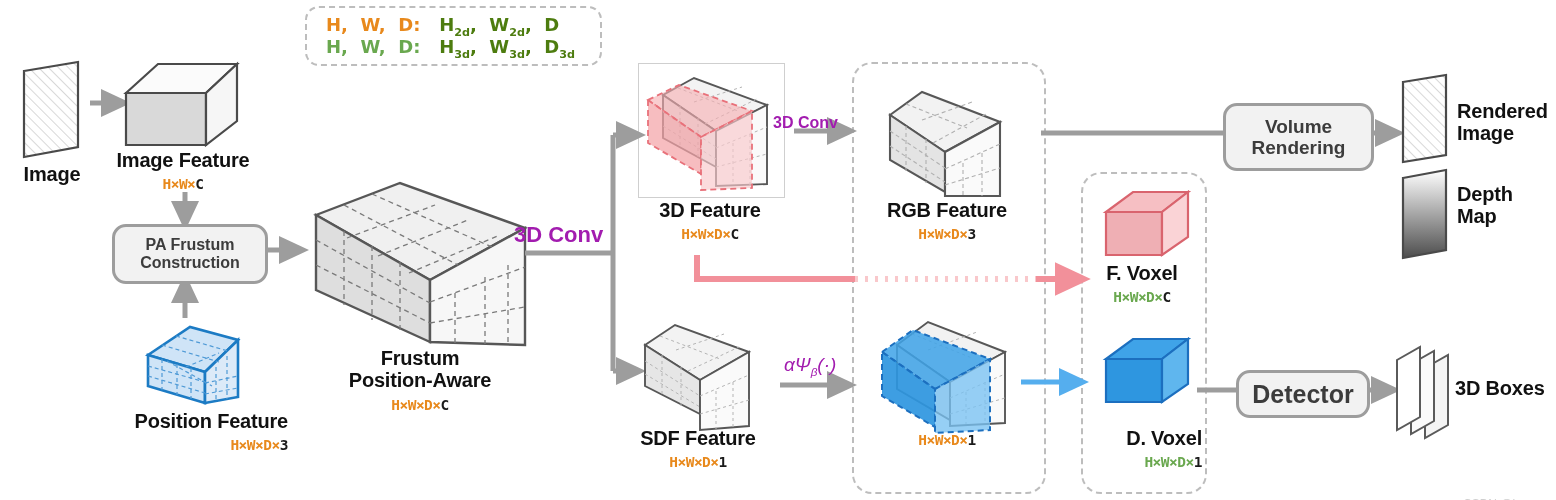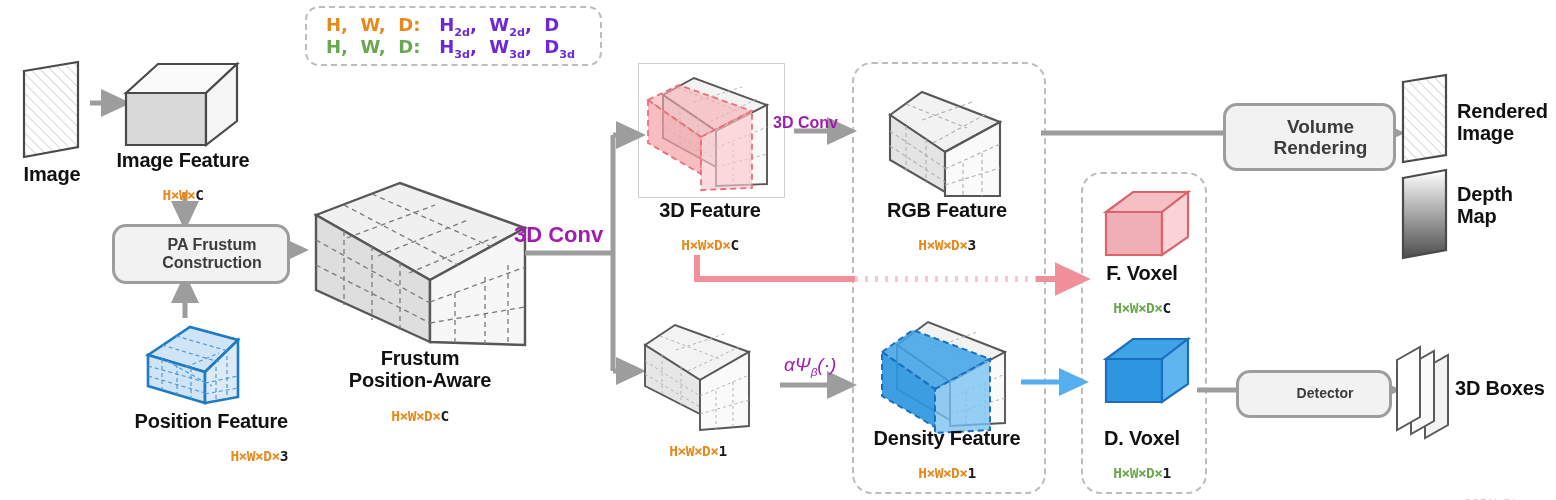--- a/index.html
+++ b/index.html
@@ -2,33 +2,33 @@
 <html><head>
 <meta charset="utf-8">
 <style>
   html,body{margin:0;padding:0;background:#ffffff;}
   body{width:1556px;height:500px;position:relative;overflow:hidden;
        font-family:"Liberation Sans","DejaVu Sans",sans-serif;}
   #stage{position:absolute;left:0;top:0;width:1556px;height:500px;}
   svg.layer{position:absolute;left:0;top:0;width:1556px;height:500px;overflow:visible;}
   .lbl{position:absolute;text-align:center;color:#111;line-height:1.12;}
   .lbl .name{font-weight:bold;font-size:20px;letter-spacing:-0.2px;white-space:nowrap;}
-  .dim{font-size:14.5px;font-weight:bold;margin-top:16px;
+  .dim{font-size:14.5px;font-weight:bold;margin-top:5px;
        font-family:"DejaVu Sans Mono","Liberation Mono",monospace;letter-spacing:-0.5px;}
   .o{color:#E8891C;}
   .g{color:#6AA84F;}
   .k{color:#1a1a1a;}
   .pill{position:absolute;background:#f2f2f2;border:3px solid #9d9d9d;border-radius:14px;
         display:flex;align-items:center;justify-content:center;text-align:center;
-        color:#3c3c3c;font-weight:bold;line-height:1.12;padding-left:22px;}
+        color:#3c3c3c;font-weight:bold;line-height:1.12;}
   .conv{position:absolute;font-weight:bold;color:#a21caf;white-space:nowrap;}
   .legend{position:absolute;border:2px dashed #bdbdbd;border-radius:14px;background:#fff;}
   .legrow{position:absolute;white-space:nowrap;font-weight:bold;
           font-family:"DejaVu Sans","Liberation Sans",sans-serif;}
-  .legrow .v{font-family:"DejaVu Sans","Liberation Sans",sans-serif;color:#6d28d9;font-weight:bold;}
+  .legrow .v{font-family:"DejaVu Sans","Liberation Sans",sans-serif;color:#4d7c0f;font-weight:bold;}
   sub{font-size:.62em;}
   .wm{position:absolute;color:#cfcfcf;font-size:12px;}
   .thinbox{position:absolute;border:1px solid #cfcfcf;background:#fff;}
 </style>
 </head>
 <body>
 
 <div id="stage">
 
   <div class="legend" style="left:305px;top:6px;width:293px;height:56px;"></div>
@@ -277,21 +277,21 @@
     </span>
   </div>
 
   <div class="pill" style="left:1223px;top:103px;width:145px;height:62px;font-size:19px;">
     <span>
       <span>Volume</span><br>
       <span>Rendering</span>
     </span>
   </div>
 
-  <div class="pill" style="left:1236px;top:370px;width:128px;height:42px;font-size:14px;">
+  <div class="pill" style="left:1236px;top:370px;width:128px;height:42px;font-size:25px;">
     <span>Detector</span>
   </div>
 
   <div class="conv" style="left:514px;top:222px;font-size:22px;">
     <span>3D Conv</span>
   </div>
 
   <div class="conv" style="left:773px;top:114px;font-size:16px;">
     <span>3D Conv</span>
   </div>
@@ -328,47 +328,47 @@
   </div>
 
   <div class="lbl" style="left:620px;top:199px;width:180px;">
     <div class="name">3D Feature</div>
     <div class="dim">
       <span class="o">H×W×D×</span><span class="k">C</span>
     </div>
   </div>
 
   <div class="lbl" style="left:608px;top:427px;width:180px;">
+    <div class="name">SDF Feature</div>
     <div class="dim">
       <span class="o">H×W×D×</span><span class="k">1</span>
     </div>
   </div>
 
   <div class="lbl" style="left:855px;top:199px;width:184px;">
     <div class="name">RGB Feature</div>
     <div class="dim">
       <span class="o">H×W×D×</span><span class="k">3</span>
     </div>
   </div>
 
   <div class="lbl" style="left:848px;top:427px;width:198px;">
-    <div class="name">Density Feature</div>
     <div class="dim">
       <span class="o">H×W×D×</span><span class="k">1</span>
     </div>
   </div>
 
   <div class="lbl" style="left:1082px;top:262px;width:120px;">
     <div class="name">F. Voxel</div>
     <div class="dim">
       <span class="g">H×W×D×</span><span class="k">C</span>
     </div>
   </div>
 
-  <div class="lbl" style="left:1082px;top:427px;width:120px;">
+  <div class="lbl" style="left:1082px;top:427px;width:120px;text-align:right;">
     <div class="name">D. Voxel</div>
     <div class="dim">
       <span class="g">H×W×D×</span><span class="k">1</span>
     </div>
   </div>
 
   <div class="lbl" style="left:1457px;top:100px;width:110px;text-align:left;">
     <div class="name">Rendered</div>
     <div class="name">Image</div>
   </div>

